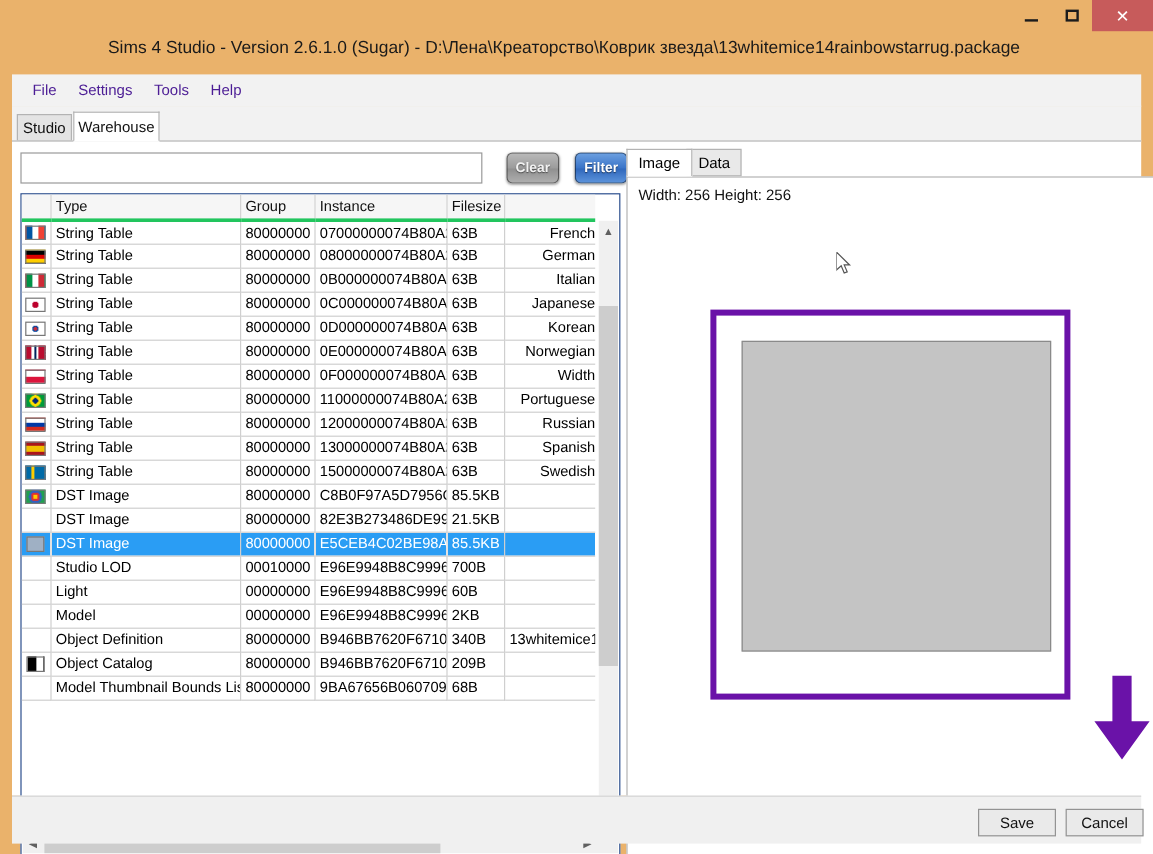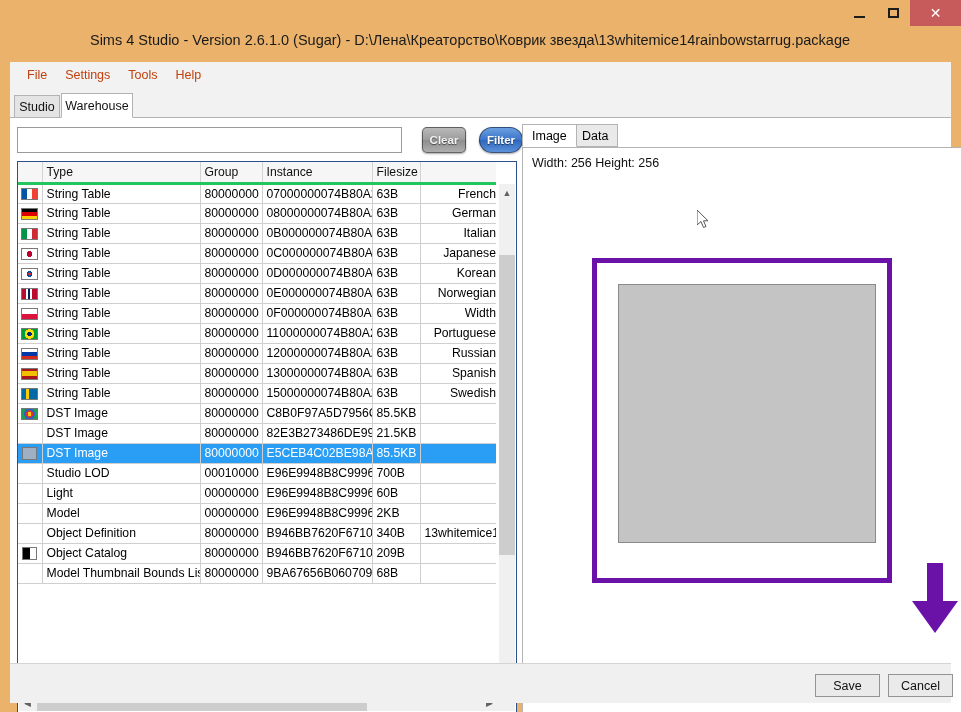--- a/index.html
+++ b/index.html
@@ -50,21 +50,21 @@
 
   
   #menubar {
     position: absolute; left: 10px; top: 62px; width: 941px; height: 27px;
     background: #f2f2f2;
     border-bottom: 1px solid #f2f2f2;
     display: flex; align-items: center;
     padding-left: 8px;
   }
   .menu-item {
-    font-size: 12.5px; color: #c2410c;
+    font-size: 12.5px; color: #4c1d95;
     padding: 3px 9px; cursor: default;
   }
 
   
   #tabstrip {
     position: absolute; left: 10px; top: 89px; width: 941px; height: 29px;
     background: #f2f2f2;
   }
   .tab {
     position: absolute; top: 6px; height: 23px;
@@ -109,21 +109,20 @@
     box-shadow: 0 1px 2px rgba(0,0,0,.35);
   }
   #clear-btn {
     left: 405px; width: 44px;
     background: linear-gradient(180deg,#b9b9b9 0%, #9c9c9c 50%, #8e8e8e 51%, #aeaeae 100%);
     color: #f2f2f2;
   }
   #filter-btn {
     left: 462px; width: 44px;
     background: linear-gradient(180deg,#6b9fe0 0%, #3a74c8 50%, #2e66bb 51%, #5b92da 100%);
-    border-radius: 13px;
   }
 
   
   #table-wrap {
     position: absolute; left: 7px; top: 43px; width: 500px; height: 552px;
     border: 1px solid #2c4f8e;
     background: #fff;
     overflow: hidden;
   }
   table#reslist {

